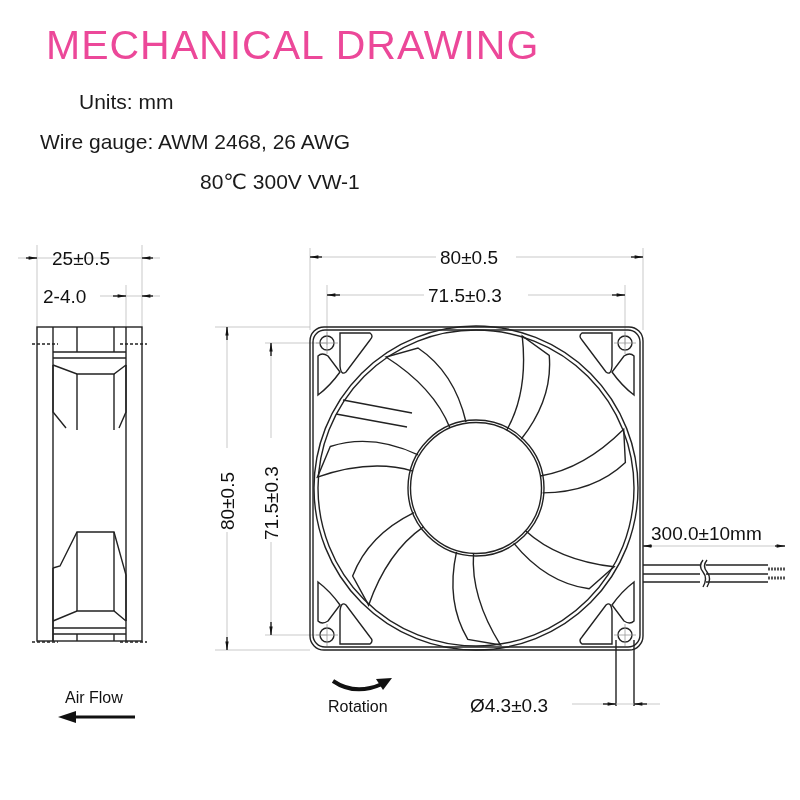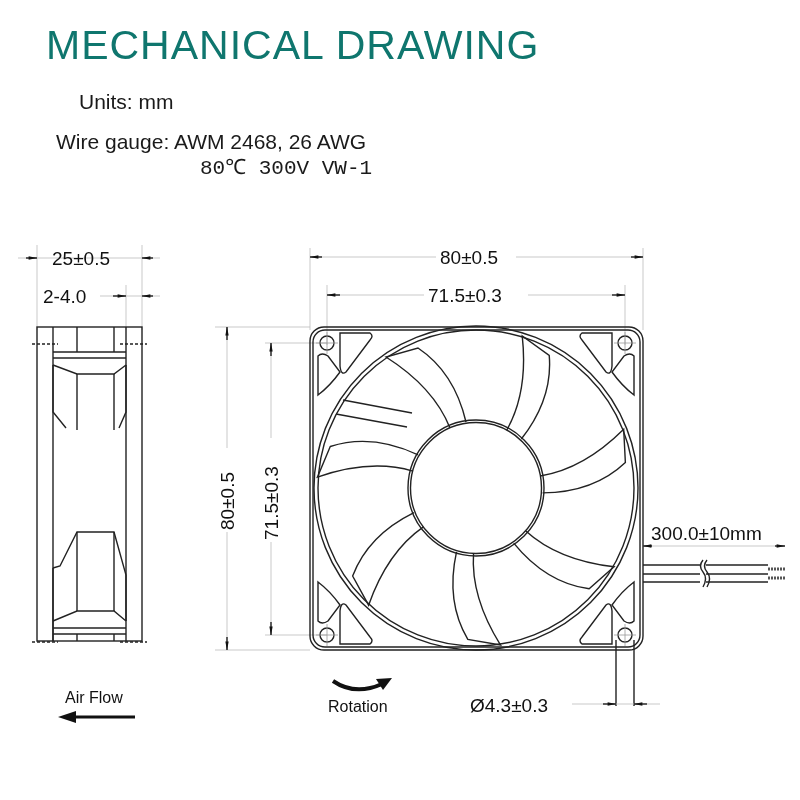--- a/index.html
+++ b/index.html
@@ -1,21 +1,21 @@
 <!DOCTYPE html>
 <html><head>
 <meta charset="utf-8">
 <style>
   html, body { margin: 0; padding: 0; background: #ffffff; }
   body { width: 800px; height: 800px; position: relative; overflow: hidden; font-family: "Liberation Sans", "DejaVu Sans", sans-serif; }
-  .title { position: absolute; left: 46px; top: 22px; font-size: 41px; color: #0f766e; letter-spacing: 1px; font-weight: normal; white-space: nowrap; }
+  .title { position: absolute; left: 46px; top: 22px; font-size: 41px; color: #ec4899; letter-spacing: 1px; font-weight: normal; white-space: nowrap; }
   .spec { position: absolute; font-size: 21px; color: #1a1a1a; white-space: nowrap; }
   #spec-units { left: 56px; top: 90px; margin-left: 23px; }
-  #spec-wire { left: 56px; top: 130px; text-align: center; }
-  #spec-rating { left: 200px; top: 152px; font-family: Liberation Mono, monospace; }
+  #spec-wire { left: 40px; top: 130px; text-align: center; }
+  #spec-rating { left: 200px; top: 170px; }
   svg { position: absolute; left: 0; top: 0; }
   .dim { font-family: "Liberation Sans", "DejaVu Sans", sans-serif; font-size: 19px; fill: #111; }
   .small { font-family: "Liberation Sans", "DejaVu Sans", sans-serif; font-size: 16px; fill: #111; }
   .ln { stroke: #222; stroke-width: 1.4; fill: none; }
   .thin { stroke: #999; stroke-width: 0.8; fill: none; }
   .ext { stroke: #bbb; stroke-width: 0.8; fill: none; }
 </style>
 </head>
 <body>
 

